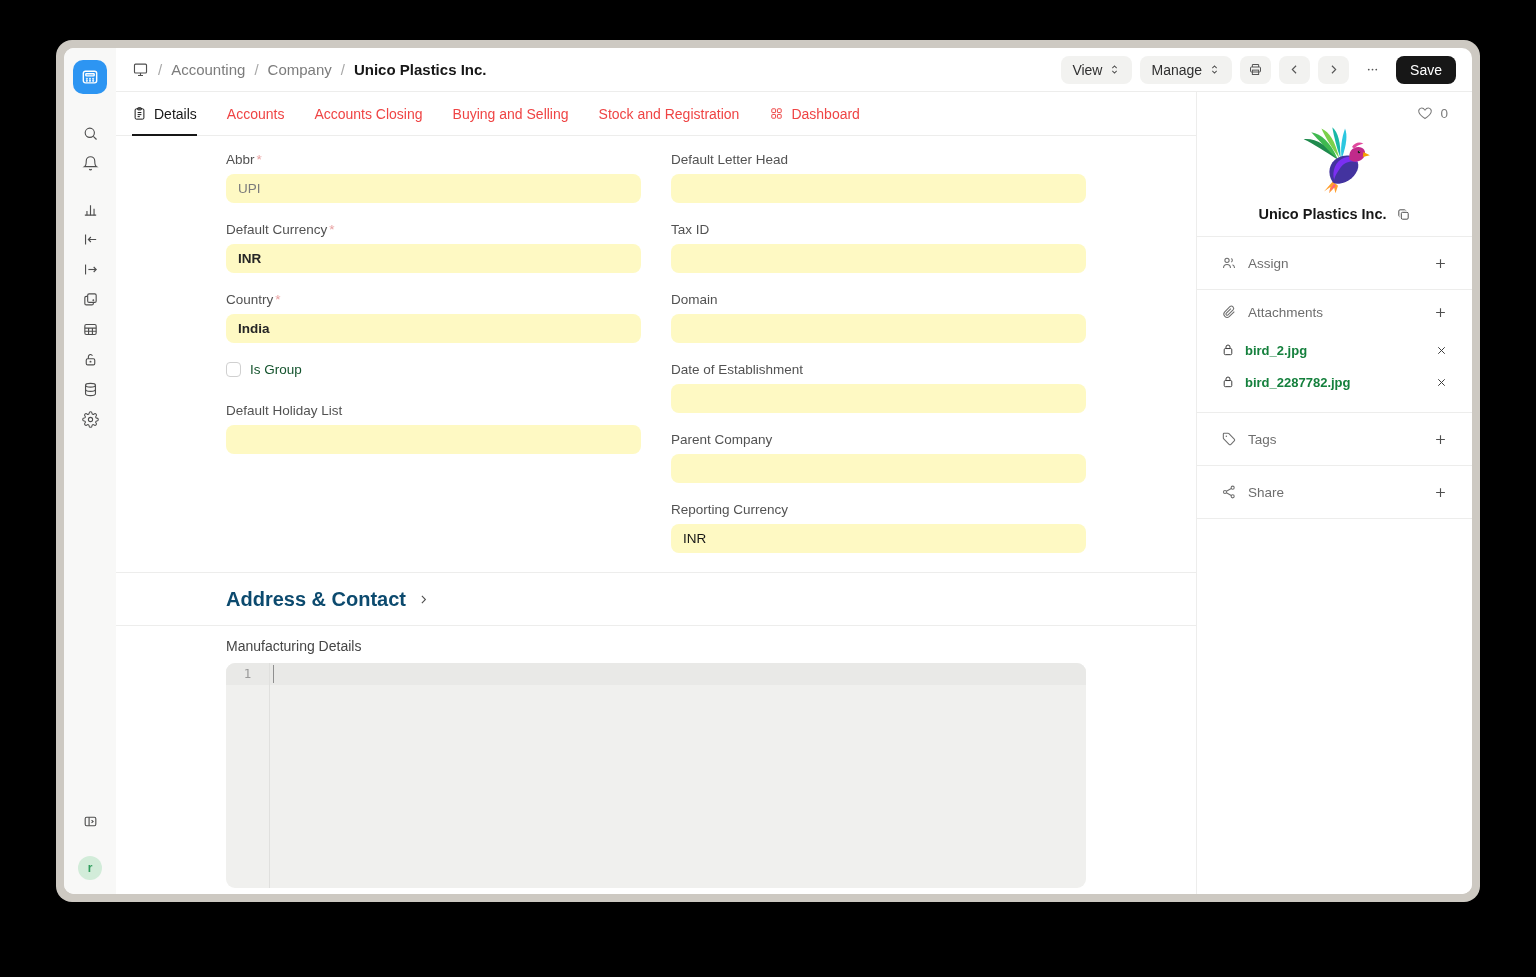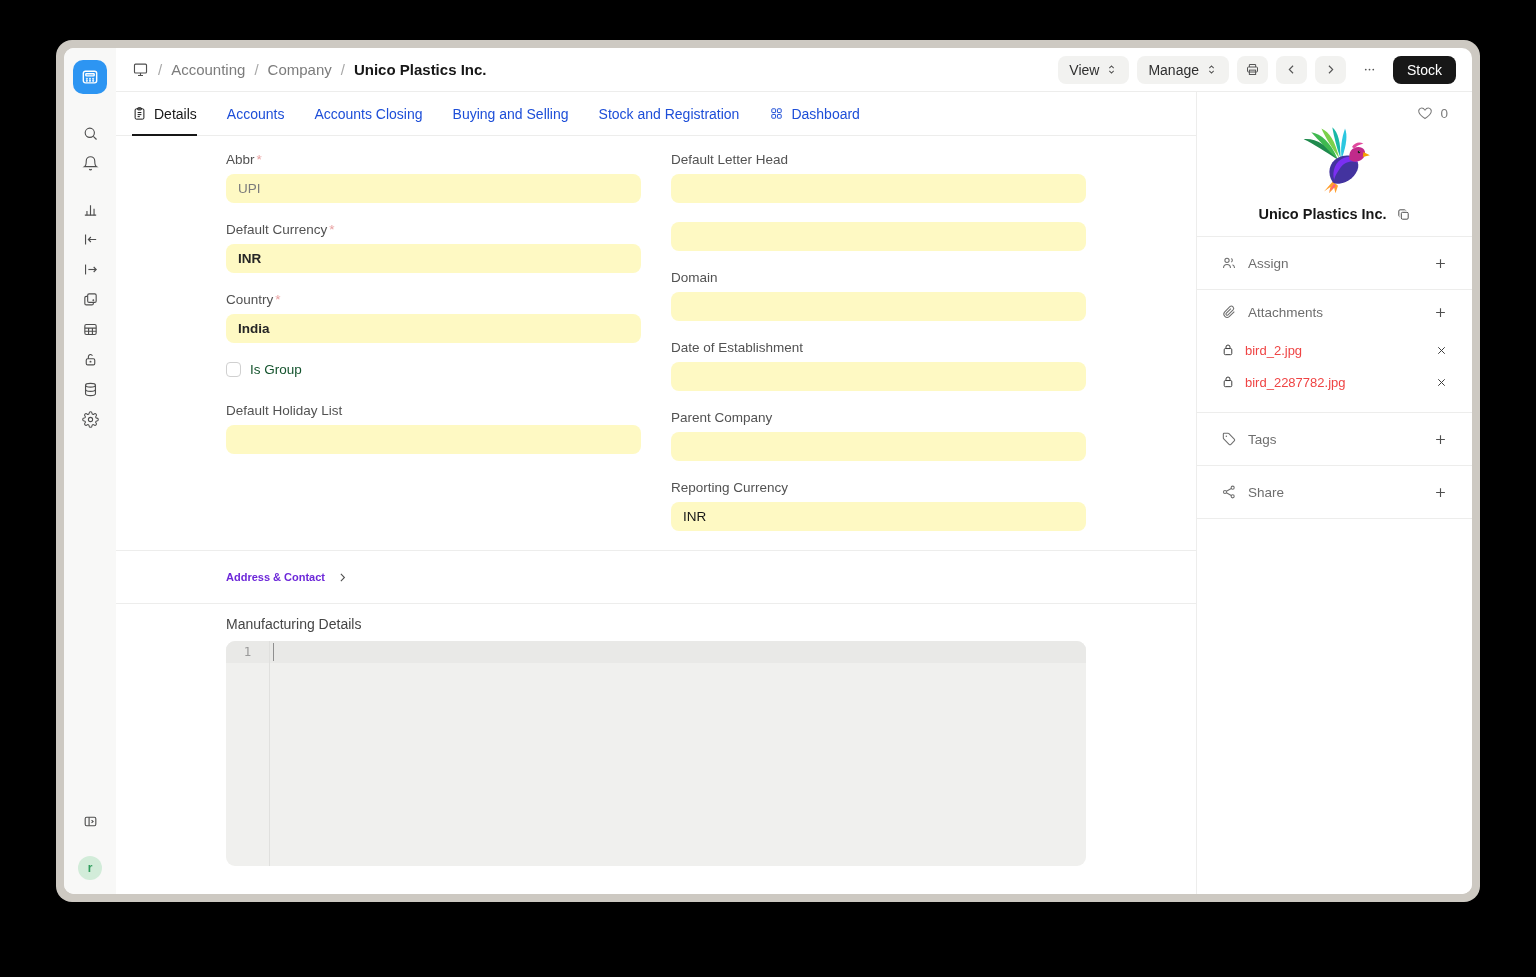--- a/index.html
+++ b/index.html
@@ -65,21 +65,21 @@
   .btn.save { background:#171717; color:#fff; font-weight:500; padding:0 14px; }
   
   .body-row { flex:1; display:flex; min-height:0; }
   .content { flex:1; display:flex; flex-direction:column; min-width:0; }
   .tabbar {
     height:44px; border-bottom:1px solid #ededec; display:flex; align-items:center;
     padding:0 16px; gap:30px; flex-shrink:0;
   }
   .tab {
     height:100%; display:flex; align-items:center; gap:7px; font-size:14px;
-    color:#1d4ed8; cursor:pointer; position:relative; white-space:nowrap;
+    color:#ef4444; cursor:pointer; position:relative; white-space:nowrap;
   }
   .tab svg { width:15px; height:15px; }
   .tab.active { color:#171717; font-weight:500; }
   .tab.active::after {
     content:""; position:absolute; left:0; right:0; bottom:-1px; height:2px; background:#171717;
   }
   .scroll-area { flex:1; overflow:hidden; }
   .form-pad { padding:16px 110px 0; }
   .form-grid { display:grid; grid-template-columns:1fr 1fr; column-gap:30px; }
   .field { margin-bottom:19px; }
@@ -94,21 +94,21 @@
   .checkbox-field { display:flex; align-items:center; gap:9px; margin:4px 0 26px; }
   .checkbox-field input {
     appearance:none; width:15px; height:15px; border:1.5px solid #d0d0d0; border-radius:4px;
     background:#fff; margin:0; cursor:pointer;
   }
   .checkbox-field label { font-size:13.5px; color:#14532d; font-weight:500; cursor:pointer; }
   .hr { border-top:1px solid #ededec; }
   .section-row {
     height:52px; display:flex; align-items:center; padding:0 110px; cursor:pointer;
   }
-  .section-title { font-size:11px; font-weight:700; color:#6d28d9; }
+  .section-title { font-size:20px; font-weight:700; color:#0c4a6e; }
   .section-row svg { width:13px; height:13px; color:#4f4f4f; margin-left:11px; }
   .reg-pad { padding:12px 110px 0; }
   .reg-label { font-size:14px; color:#454545; }
   .code-editor {
     margin-top:9px; height:225px; background:#f0f0ee; border-radius:9px;
     position:relative; overflow:hidden; display:flex; cursor:text;
   }
   .active-line { position:absolute; left:0; right:0; top:0; height:22px; background:#e9e9e7; }
   .gutter {
     width:44px; position:relative; border-right:1px solid #e0e0de; flex-shrink:0;
@@ -140,21 +140,21 @@
   .panel-label { font-size:13.5px; color:#6e6e6e; }
   .plus-btn { margin-left:auto; color:#4f4f4f; display:flex; cursor:pointer; }
   .plus-btn svg { width:15px; height:15px; }
   .attach-section { padding:0 24px 14px; }
   .attach-head { height:44px; display:flex; align-items:center; }
   .attach-head .p-icon { width:16px; height:16px; color:#6e6e6e; margin-right:11px; display:flex; }
   .attach-head .p-icon svg { width:16px; height:16px; }
   .file-row { height:32px; display:flex; align-items:center; }
   .file-row .f-icon { width:14px; height:14px; color:#3a3a3a; margin-right:10px; display:flex; }
   .file-row .f-icon svg { width:14px; height:14px; }
-  .file-name { font-size:13px; color:#ef4444; font-weight:400; cursor:pointer; }
+  .file-name { font-size:13px; color:#15803d; font-weight:700; cursor:pointer; }
   .file-x { margin-left:auto; color:#3a3a3a; display:flex; cursor:pointer; }
   .file-x svg { width:13px; height:13px; }
 </style>
 </head>
 <body>
 
 <div class="window">
   <div class="window-inner">
 
     <div class="iconbar">
@@ -299,21 +299,21 @@
                 <path d="M9.5 6l6 6-6 6"></path>
               </svg>
           </button>
           <button class="btn icon-only ghost">
             <svg viewBox="0 0 24 24" fill="currentColor">
                 <circle cx="6" cy="12" r="1.4"></circle>
                 <circle cx="12" cy="12" r="1.4"></circle>
                 <circle cx="18" cy="12" r="1.4"></circle>
               </svg>
           </button>
-          <button class="btn save">Stock</button>
+          <button class="btn save">Save</button>
         </div>
       </div>
 
       <div class="body-row">
 
         <div class="content">
           <div class="tabbar">
             <div class="tab active">
               <svg viewBox="0 0 24 24" fill="none" stroke="currentColor" stroke-width="1.6">
                   <rect x="5" y="4.5" width="14" height="16.5" rx="2"></rect>
@@ -371,20 +371,21 @@
                     <input class="control" value="" style="">
                   </div>
                 </div>
 
                 <div class="col">
                   <div class="field">
                     <div class="field-label">Default Letter Head</div>
                     <input class="control" value="" style="">
                   </div>
                   <div class="field">
+                    <div class="field-label">Tax ID</div>
                     <input class="control" value="" style="">
                   </div>
                   <div class="field">
                     <div class="field-label">Domain</div>
                     <input class="control" value="" style="">
                   </div>
                   <div class="field">
                     <div class="field-label">Date of Establishment</div>
                     <input class="control" value="" style="">
                   </div>

